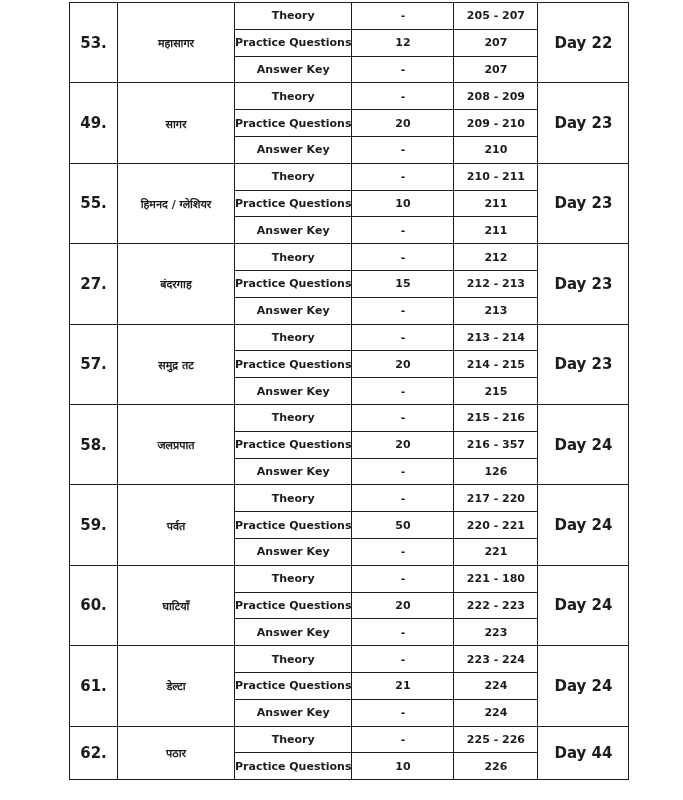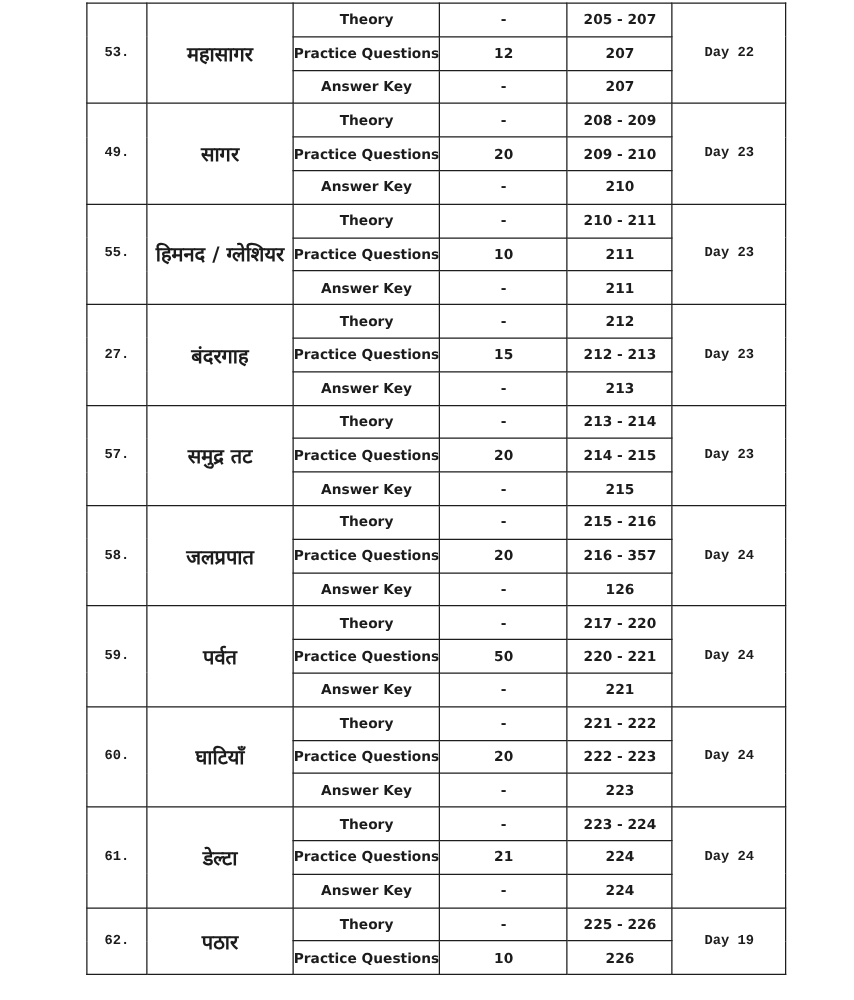--- a/index.html
+++ b/index.html
@@ -43,26 +43,25 @@
   td.cell-serial, td.cell-topic, td.cell-day {
     vertical-align: top;
   }
   .firstline {
     height: 25.8px;
     display: flex;
     align-items: center;
     justify-content: center;
   }
   td.cell-topic .firstline {
-    font-size: 16px;
+    font-size: 11px;
   }
   td.cell-serial .firstline,
   td.cell-day .firstline {
-    font-size: 11px;
-    font-family: Liberation Mono, monospace;
+    font-size: 15px;
   }
   col.c-serial { width: 48px; }
   col.c-topic  { width: 117px; }
   col.c-type   { width: 102px; }
   col.c-count  { width: 102px; }
   col.c-pages  { width: 84px; }
   col.c-day    { width: 91px; }
 </style>
 </head>
 <body>
@@ -248,21 +247,21 @@
         </tr>
         <tr>
           <td class="cell-serial" rowspan="3">
             <div class="firstline">60.</div>
           </td>
           <td class="cell-topic" rowspan="3">
             <div class="firstline">घाटियाँ</div>
           </td>
           <td class="cell-type">Theory</td>
           <td class="cell-count">-</td>
-          <td class="cell-pages">221 - 222</td>
+          <td class="cell-pages">221 - 180</td>
           <td class="cell-day" rowspan="3">
             <div class="firstline">Day 24</div>
           </td>
         </tr>
         <tr>
           <td class="cell-type">Practice Questions</td>
           <td class="cell-count">20</td>
           <td class="cell-pages">222 - 223</td>
         </tr>
         <tr>
@@ -298,21 +297,21 @@
           <td class="cell-serial" rowspan="2">
             <div class="firstline">62.</div>
           </td>
           <td class="cell-topic" rowspan="2">
             <div class="firstline">पठार</div>
           </td>
           <td class="cell-type">Theory</td>
           <td class="cell-count">-</td>
           <td class="cell-pages">225 - 226</td>
           <td class="cell-day" rowspan="2">
-            <div class="firstline">Day 19</div>
+            <div class="firstline">Day 44</div>
           </td>
         </tr>
         <tr>
           <td class="cell-type">Practice Questions</td>
           <td class="cell-count">10</td>
           <td class="cell-pages">226</td>
         </tr>
       </tbody>
   </table>
 </div>

